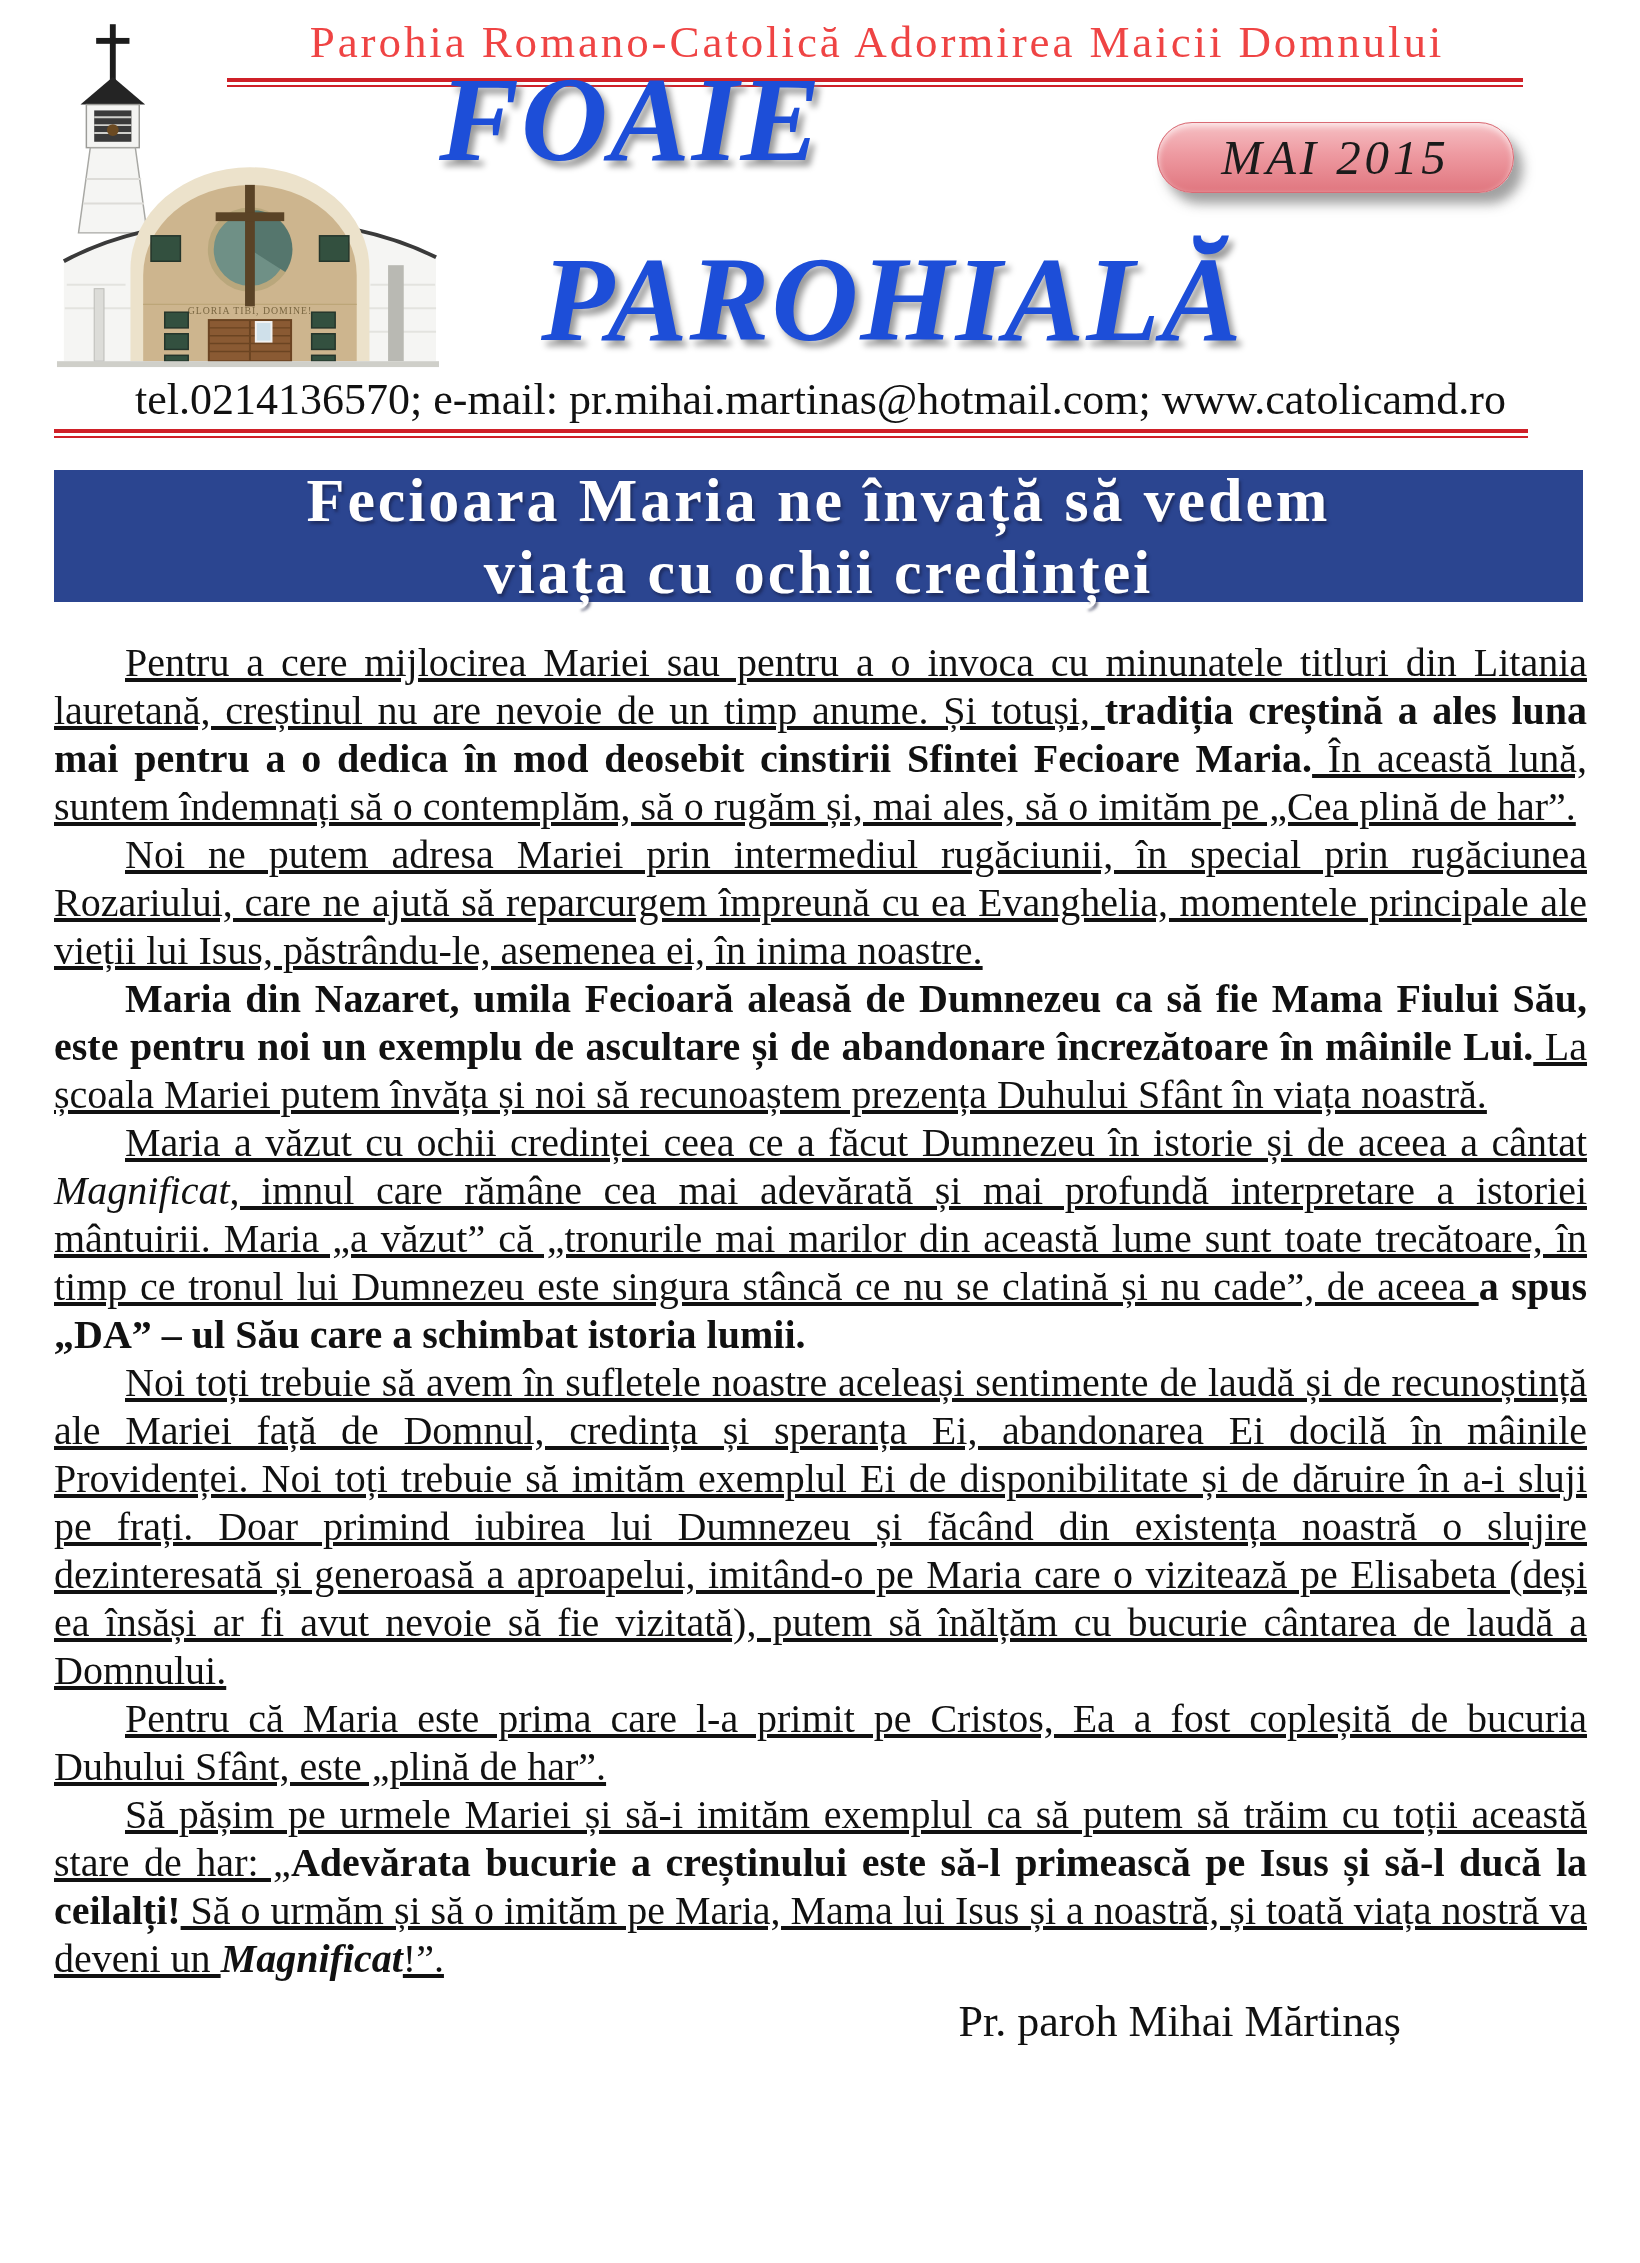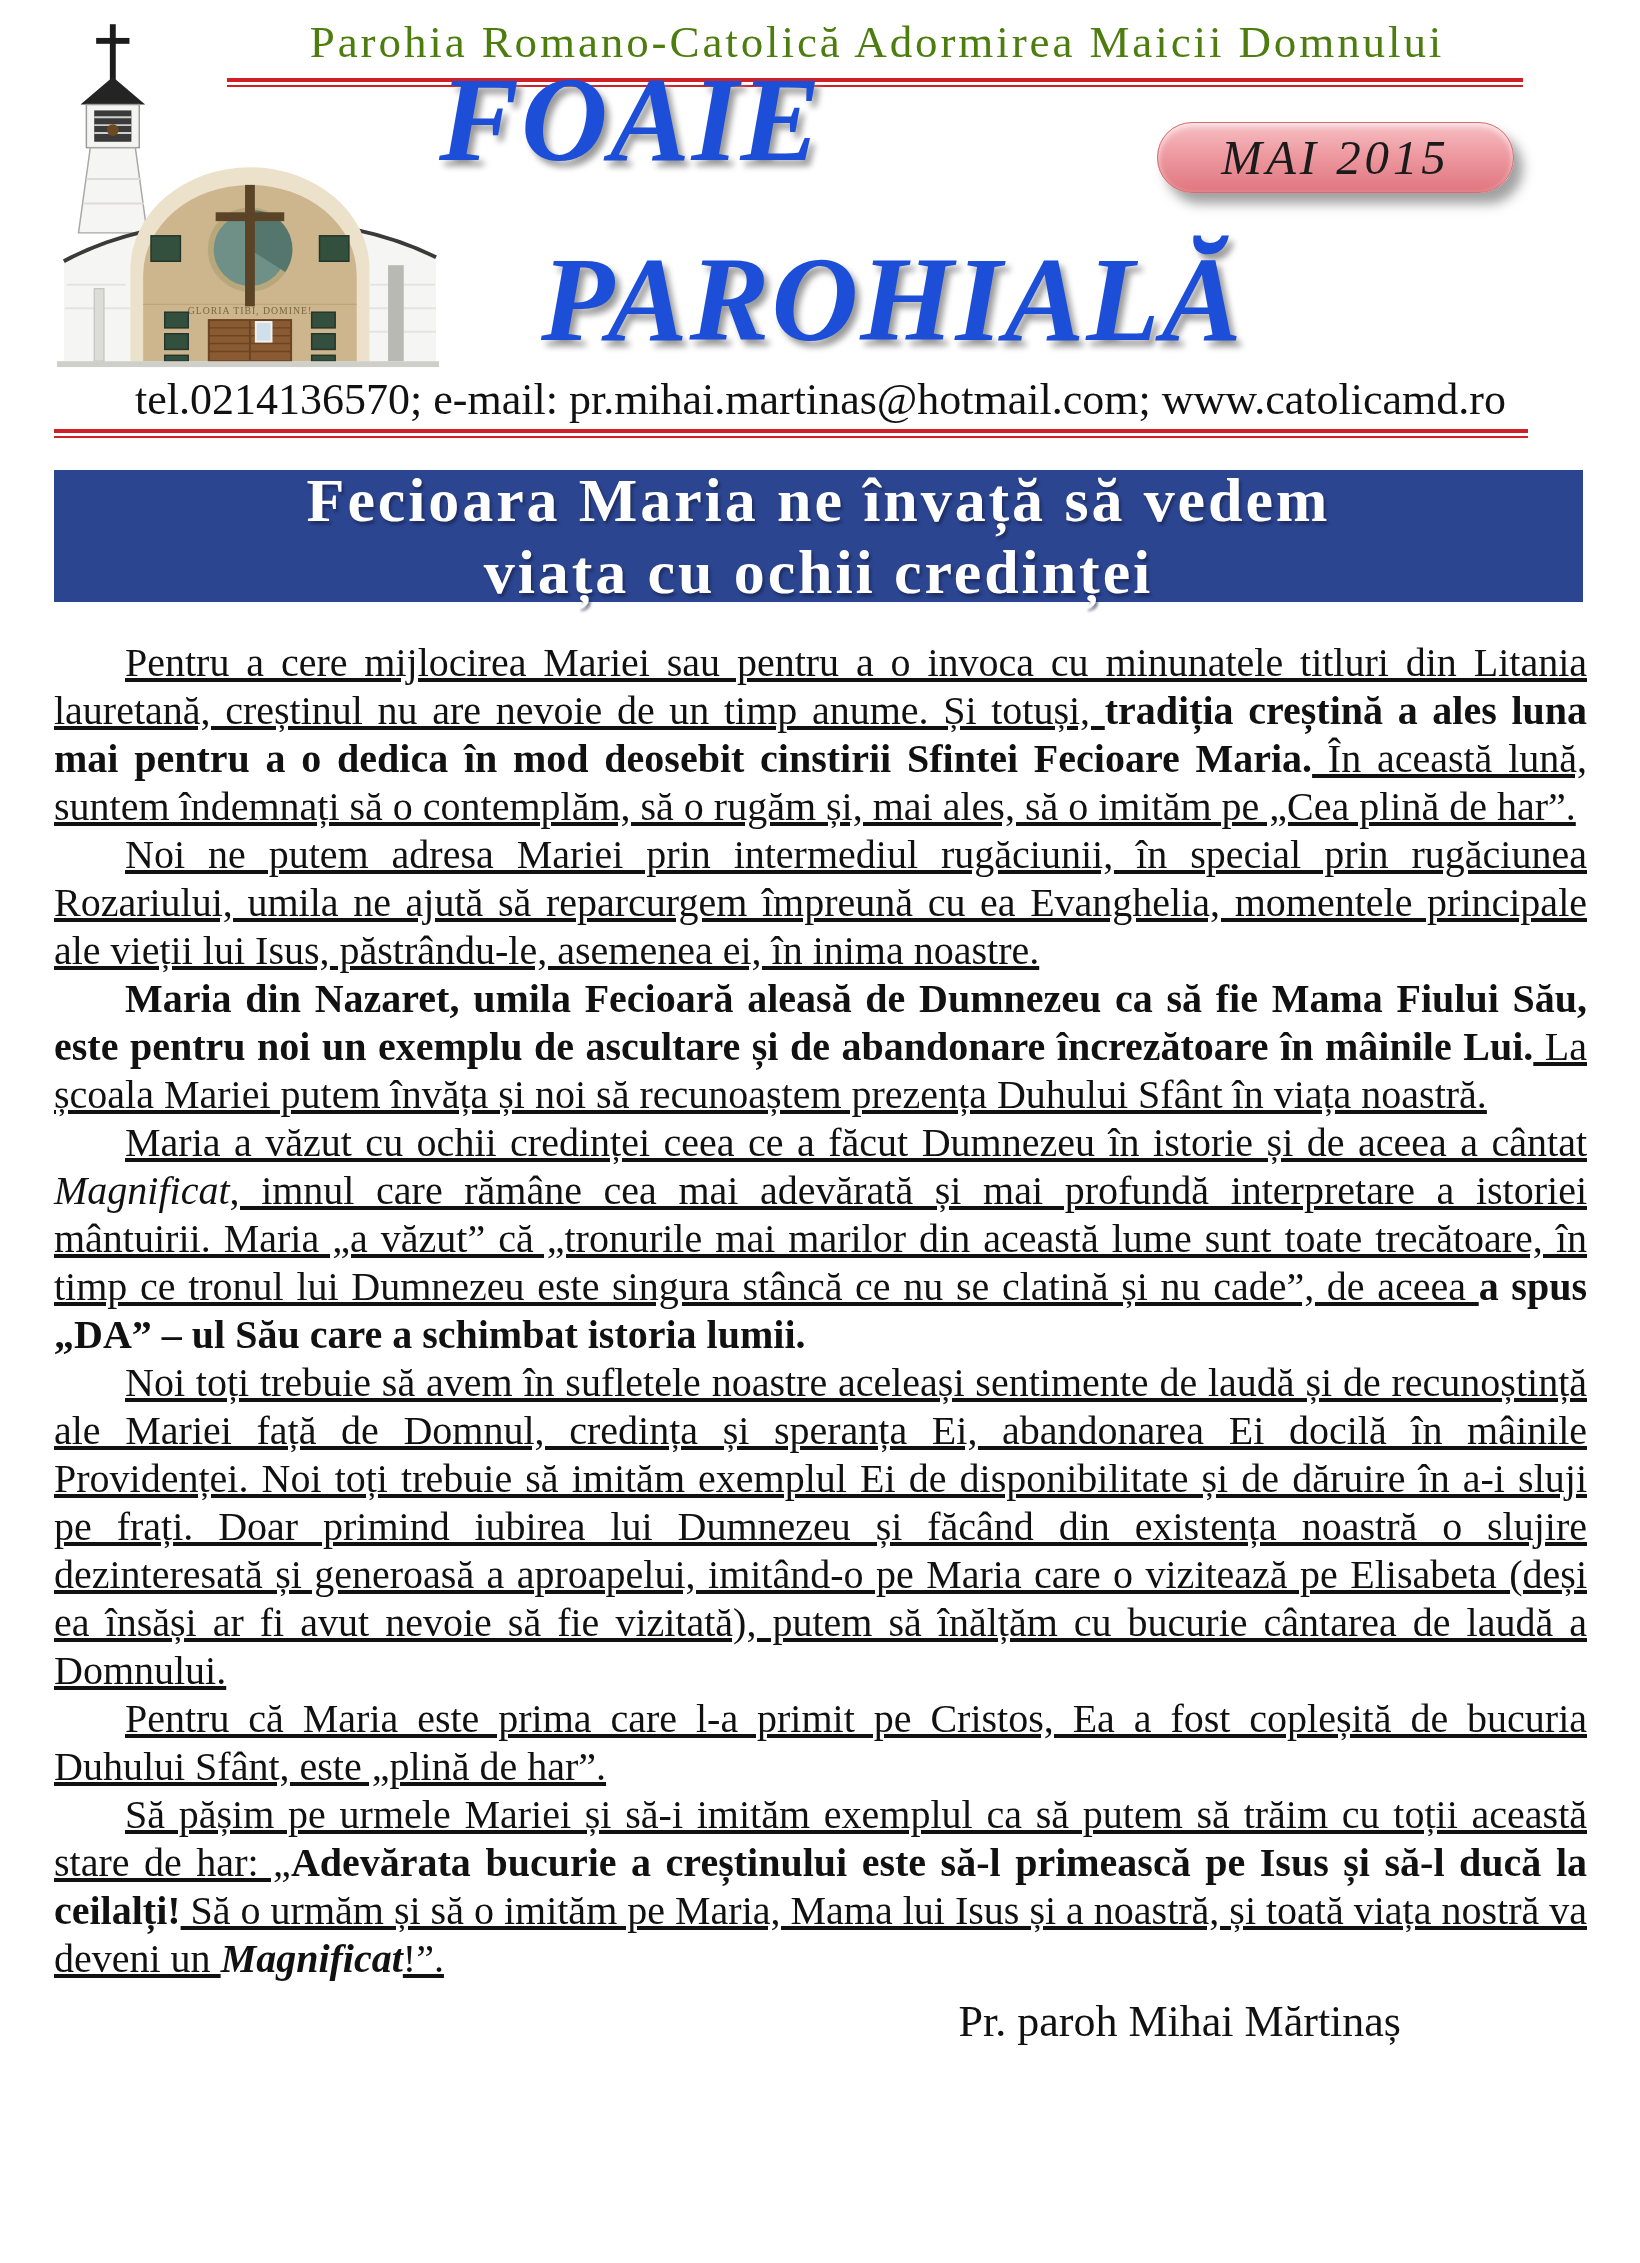--- a/index.html
+++ b/index.html
@@ -9,21 +9,21 @@
     height:2263px;
     background:#ffffff;
     overflow:hidden;
     font-family:"Liberation Serif", serif;
     color:#151515;
   }
   
   .masthead{position:absolute;left:0;top:0;width:1641px;height:470px;}
   .parish-name{
     position:absolute;left:225px;top:15.7px;width:1304px;
-    text-align:center;font-size:45px;letter-spacing:2.9px;color:#4d7c0f;
+    text-align:center;font-size:45px;letter-spacing:2.9px;color:#ef4444;
     white-space:nowrap;
   }
   .masthead-rule{
     position:absolute;left:227px;top:78px;width:1296px;height:2.9px;
     border-top:4.9px solid #cf2028;border-bottom:2px solid #cf2028;
     background:#ffffff;
   }
   .church-art{position:absolute;left:7.8px;top:21.6px;width:431px;height:361px;}
   .big-title{
     position:absolute;color:#1d4ed8;font-style:italic;font-weight:bold;
@@ -169,21 +169,21 @@
   </div>
 
   <div class="article-banner">
     <div>Fecioara Maria ne învață să vedem</div>
     <div>viața cu ochii credinței</div>
   </div>
 
   <div class="article-body">
 
   <p class="body-par"><span class="seg-n">Pentru a cere mijlocirea Mariei sau pentru a o invoca cu minunatele titluri din Litania lauretană, creștinul nu are nevoie de un timp anume. Și totuși, </span><span class="seg-b">tradiția creștină a ales luna mai pentru a o dedica în mod deosebit cinstirii Sfintei Fecioare Maria.</span><span class="seg-n"> În această lună, suntem îndemnați să o contemplăm, să o rugăm și, mai ales, să o imităm pe „Cea plină de har”.</span></p>
-      <p class="body-par"><span class="seg-n">Noi ne putem adresa Mariei prin intermediul rugăciunii, în special prin rugăciunea Rozariului, umila ne ajută să reparcurgem împreună cu ea Evanghelia, momentele principale ale vieții lui Isus, păstrându-le, asemenea ei, în inima noastre.</span></p>
+      <p class="body-par"><span class="seg-n">Noi ne putem adresa Mariei prin intermediul rugăciunii, în special prin rugăciunea Rozariului, care ne ajută să reparcurgem împreună cu ea Evanghelia, momentele principale ale vieții lui Isus, păstrându-le, asemenea ei, în inima noastre.</span></p>
       <p class="body-par"><span class="seg-b">Maria din Nazaret, umila Fecioară aleasă de Dumnezeu ca să fie Mama Fiului Său, este pentru noi un exemplu de ascultare și de abandonare încrezătoare în mâinile Lui.</span><span class="seg-n"> La școala Mariei putem învăța și noi să recunoaștem prezența Duhului Sfânt în viața noastră.</span></p>
       <p class="body-par"><span class="seg-n">Maria a văzut cu ochii credinței ceea ce a făcut Dumnezeu în istorie și de aceea a cântat </span><span class="seg-i">Magnificat</span><span class="seg-n">, imnul care rămâne cea mai adevărată și mai profundă interpretare a istoriei mântuirii. Maria „a văzut” că „tronurile mai marilor din această lume sunt toate trecătoare, în timp ce tronul lui Dumnezeu este singura stâncă ce nu se clatină și nu cade”, de aceea </span><span class="seg-b">a spus „DA” – ul Său care a schimbat istoria lumii.</span></p>
       <p class="body-par"><span class="seg-n">Noi toți trebuie să avem în sufletele noastre aceleași sentimente de laudă și de recunoștință ale Mariei față de Domnul, credința și speranța Ei, abandonarea Ei docilă în mâinile Providenței. Noi toți trebuie să imităm exemplul Ei de disponibilitate și de dăruire în a-i sluji pe frați. Doar primind iubirea lui Dumnezeu și făcând din existența noastră o slujire dezinteresată și generoasă a aproapelui, imitând-o pe Maria care o vizitează pe Elisabeta (deși ea însăși ar fi avut nevoie să fie vizitată), putem să înălțăm cu bucurie cântarea de laudă a Domnului.</span></p>
       <p class="body-par"><span class="seg-n">Pentru că Maria este prima care l-a primit pe Cristos, Ea a fost copleșită de bucuria Duhului Sfânt, este „plină de har”.</span></p>
       <p class="body-par"><span class="seg-n">Să pășim pe urmele Mariei și să-i imităm exemplul ca să putem să trăim cu toții această stare de har: „</span><span class="seg-b">Adevărata bucurie a creștinului este să-l primească pe Isus și să-l ducă la ceilalți!</span><span class="seg-n"> Să o urmăm și să o imităm pe Maria, Mama lui Isus și a noastră, și toată viața nostră va deveni un </span><span class="seg-bi">Magnificat</span><span class="seg-n">!”.</span></p>
       <p class="body-par article-signature">Pr. paroh Mihai Mărtinaș</p>
     </div>
 
 </div>
 

